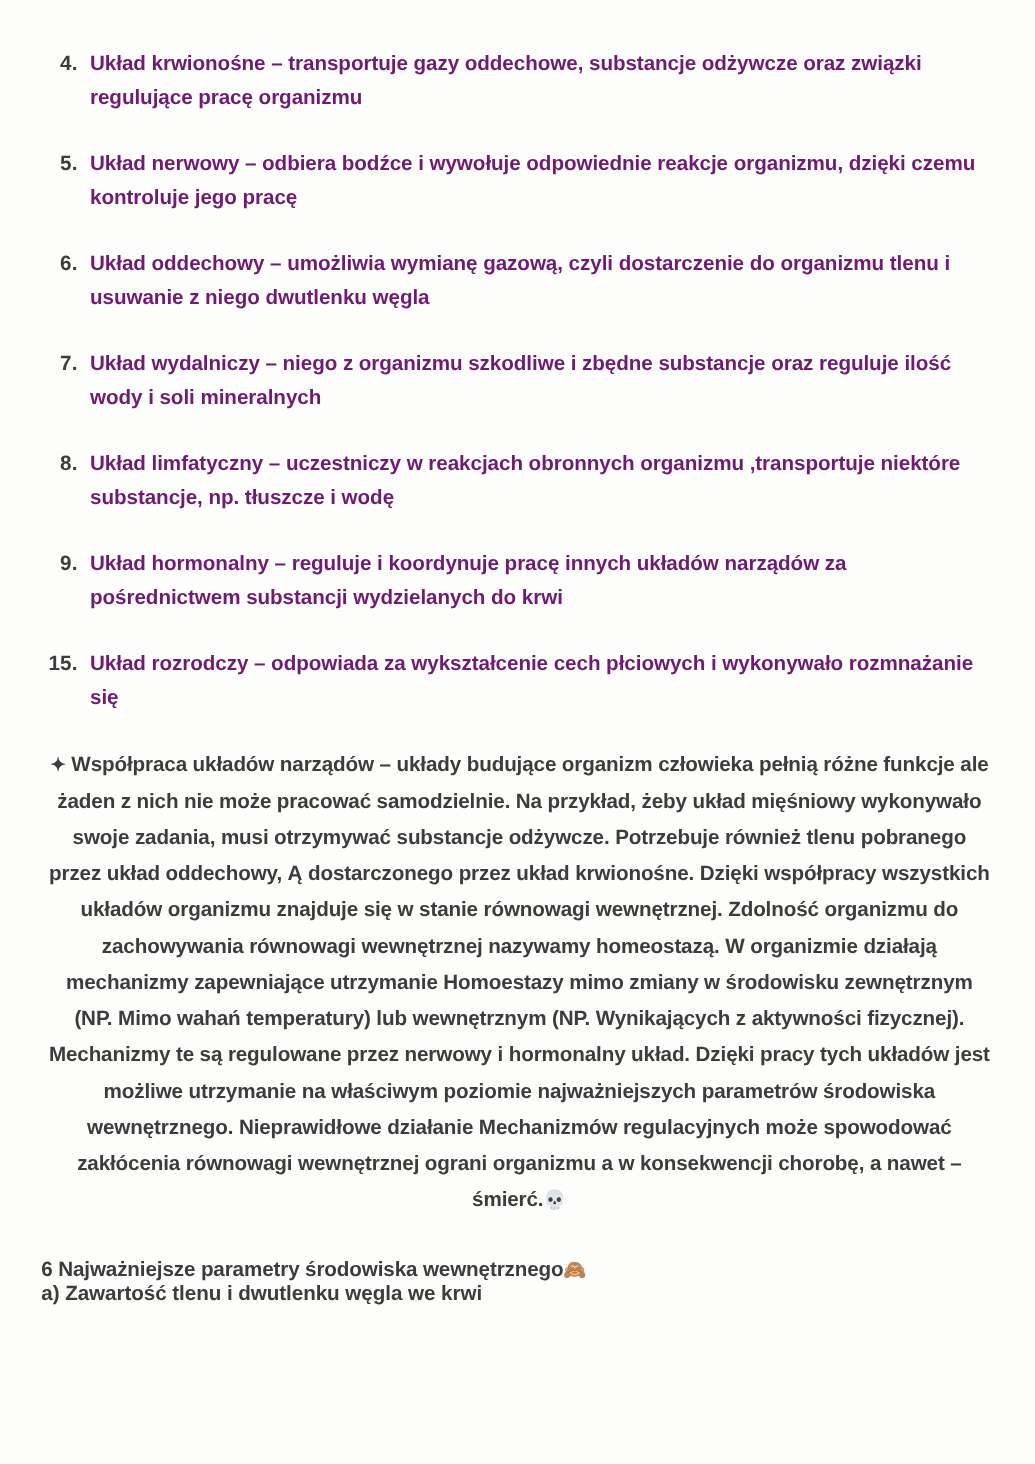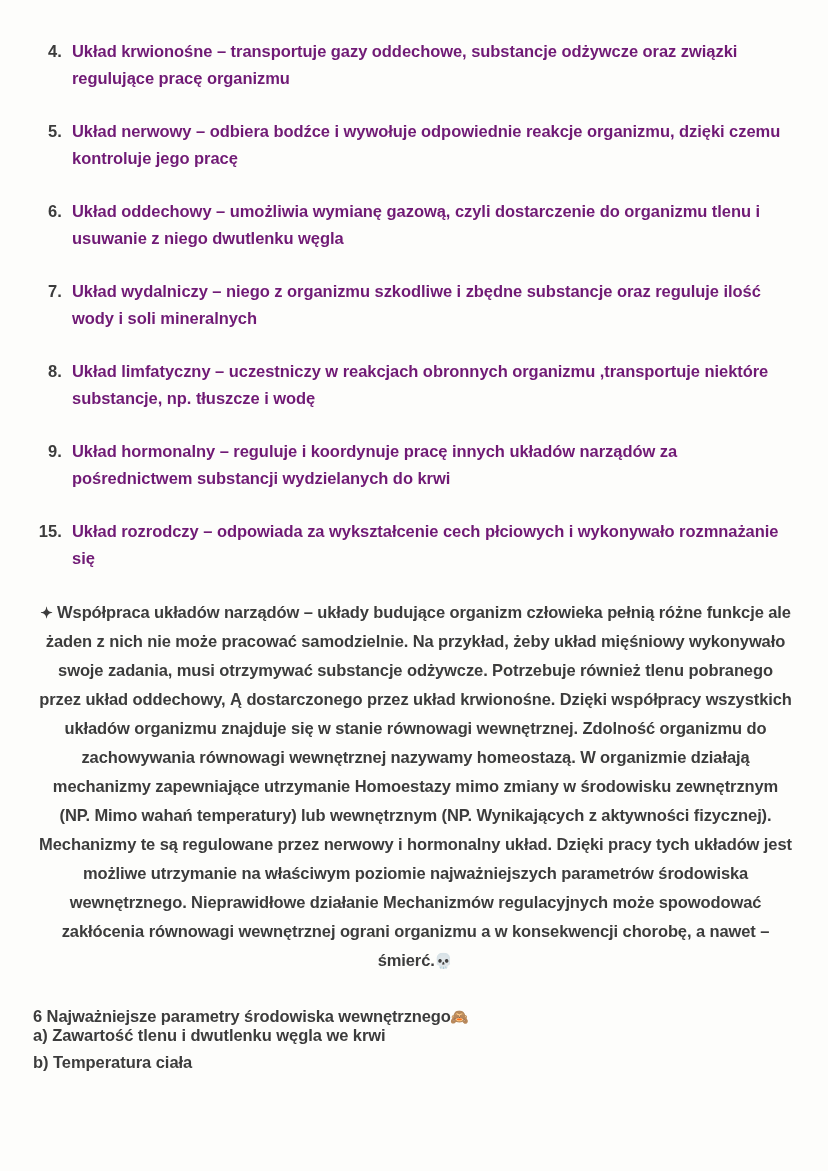--- a/index.html
+++ b/index.html
@@ -167,16 +167,15 @@
   </div>
 
   <div class="para-block">
     <p class="para"><span class="star-bullet">✦</span> <span>Współpraca układów narządów – układy budujące organizm człowieka pełnią różne funkcje ale żaden z nich nie może pracować samodzielnie. Na przykład, żeby układ mięśniowy wykonywało swoje zadania, musi otrzymywać substancje odżywcze. Potrzebuje również tlenu pobranego przez układ oddechowy, Ą dostarczonego przez układ krwionośne. Dzięki współpracy wszystkich układów organizmu znajduje się w stanie równowagi wewnętrznej. Zdolność organizmu do zachowywania równowagi wewnętrznej nazywamy homeostazą. W organizmie działają mechanizmy zapewniające utrzymanie Homoestazy mimo zmiany w środowisku zewnętrznym (NP. Mimo wahań temperatury) lub wewnętrznym (NP. Wynikających z aktywności fizycznej). Mechanizmy te są regulowane przez nerwowy i hormonalny układ. Dzięki pracy tych układów jest możliwe utrzymanie na właściwym poziomie najważniejszych parametrów środowiska wewnętrznego. Nieprawidłowe działanie Mechanizmów regulacyjnych może spowodować zakłócenia równowagi wewnętrznej ograni organizmu a w konsekwencji chorobę, a nawet – śmierć.</span><span class="emoji">💀</span></p>
   </div>
 
   <div class="section-heading"><span>6 Najważniejsze parametry środowiska wewnętrznego</span><span class="emoji">🙈</span></div>
 
   <div class="letter-list">
     <div class="letter-item"><span>a)</span> <span>Zawartość tlenu i dwutlenku węgla we krwi</span></div>
-    <div class="letter-item"><span>b)</span> <span>Temperatura ciała</span></div>
   </div>
 
 </div>
 
 </body></html>

